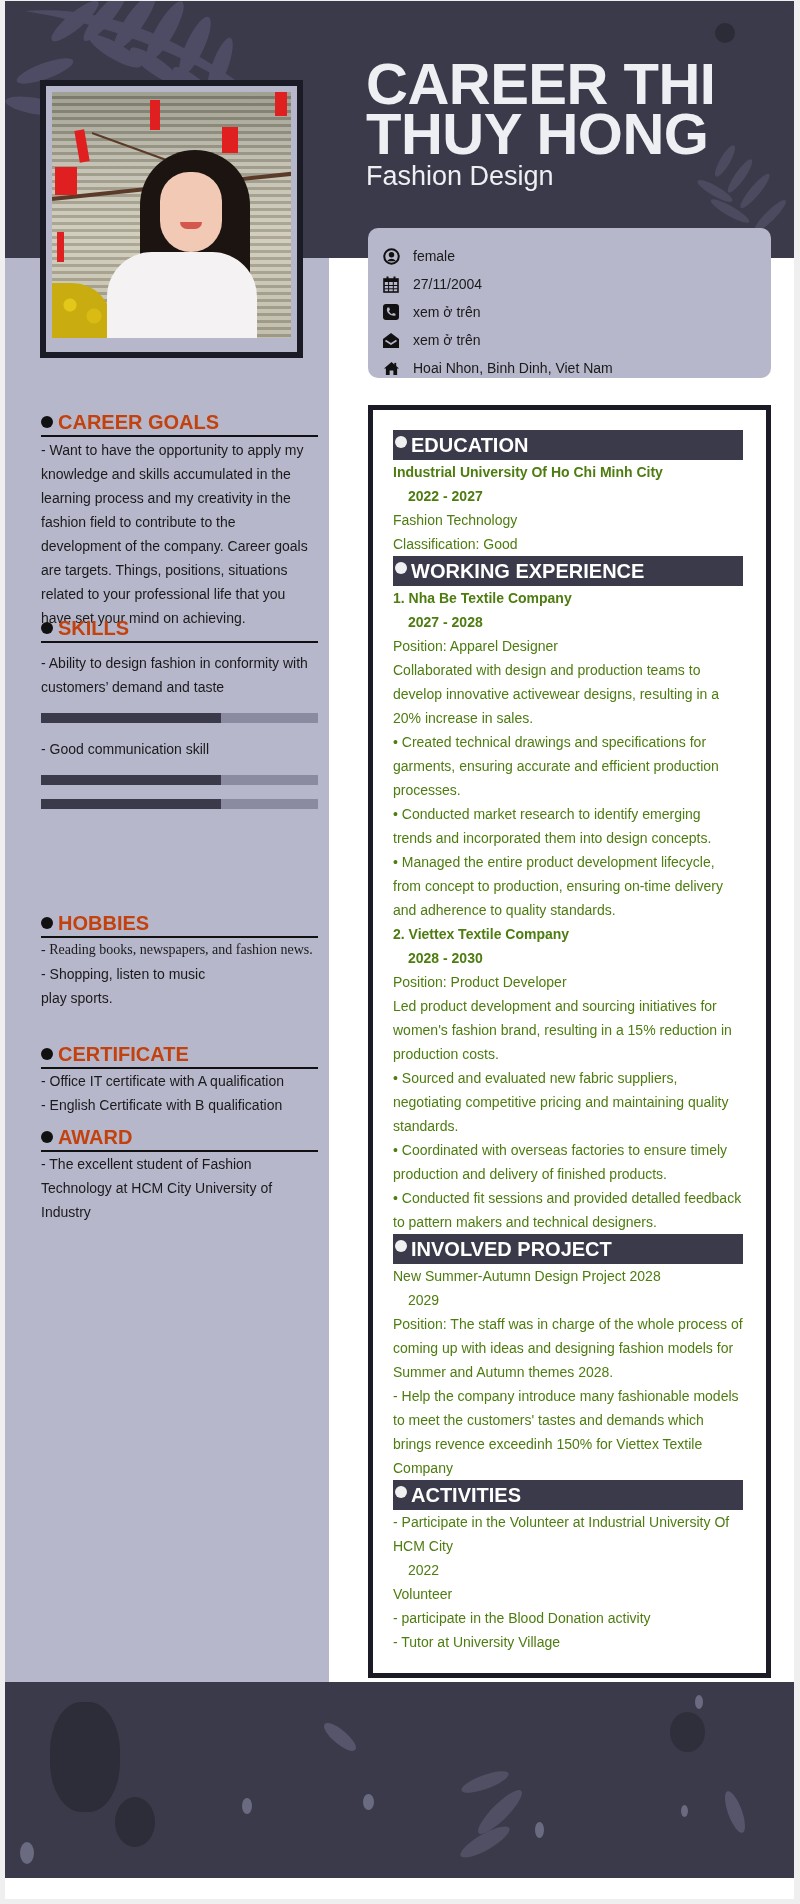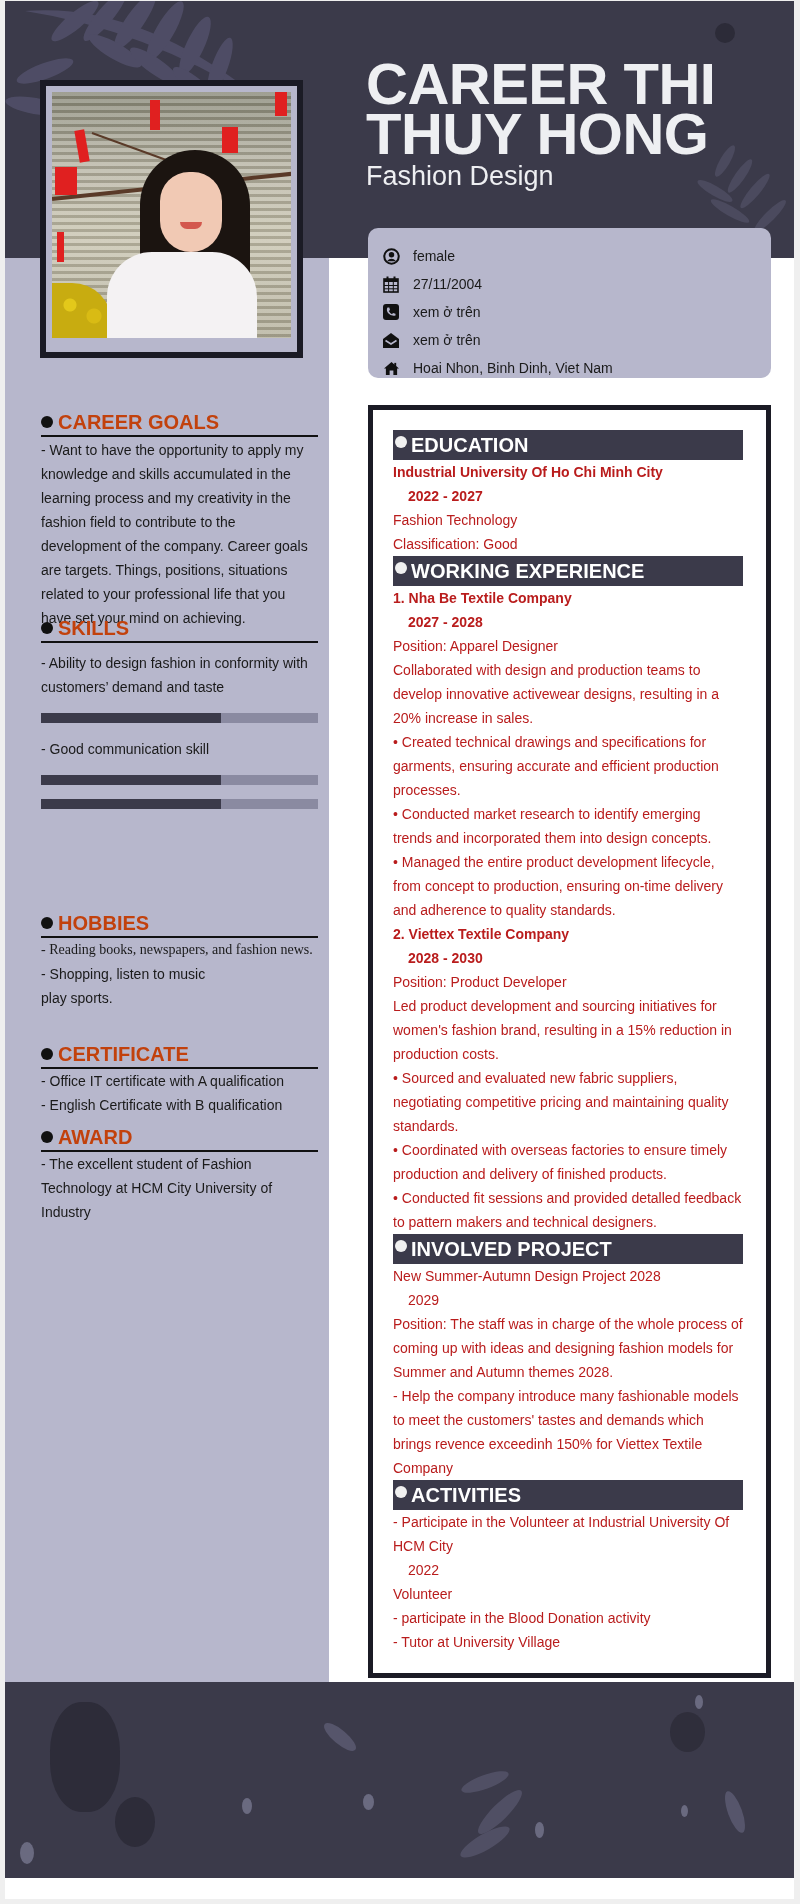--- a/index.html
+++ b/index.html
@@ -46,21 +46,21 @@
   .justify { text-align: justify; font-family: Liberation Serif, serif; }
   .skill { margin-top: 8px; }
   .bar { height: 10px; background: #8a8aa1; margin: 14px 0 18px 0; position: relative; }
   .bar .fill { position: absolute; left: 0; top: 0; height: 100%; background: #3b3a4a; }
 
   
   .main-box { position: absolute; left: 363px; top: 404px; width: 403px; height: 1273px; border: 5px solid #1b1b25; background: #fff; }
   .rsec { position: absolute; left: 388px; width: 350px; }
   .rhead { height: 30px; background: #3b3a4a; color: #ffffff; font-size: 20px; font-weight: 700; display: flex; align-items: center; padding-left: 2px; }
   .rhead .dot { width: 12px; height: 12px; background: #f0f0f0; border-radius: 50%; margin-right: 4px; margin-top: -6px; }
-  .rtext { font-size: 14px; line-height: 24px; color: #b91c1c; }
+  .rtext { font-size: 14px; line-height: 24px; color: #4d7c0f; }
   .bold { font-weight: 700; }
   .indent { padding-left: 15px; }
 
   
   .footer { position: absolute; left: 0; top: 1681px; width: 789px; height: 196px; background: #3b3a4a; overflow: hidden; }
   .splat { position: absolute; border-radius: 50%; }
   .watermark { position: absolute; right: 22px; top: 1877px; font-family: "DejaVu Sans Mono", monospace; font-size: 11px; color: #be185d; margin-top: 37px; }
 </style>
 </head>
 <body>

